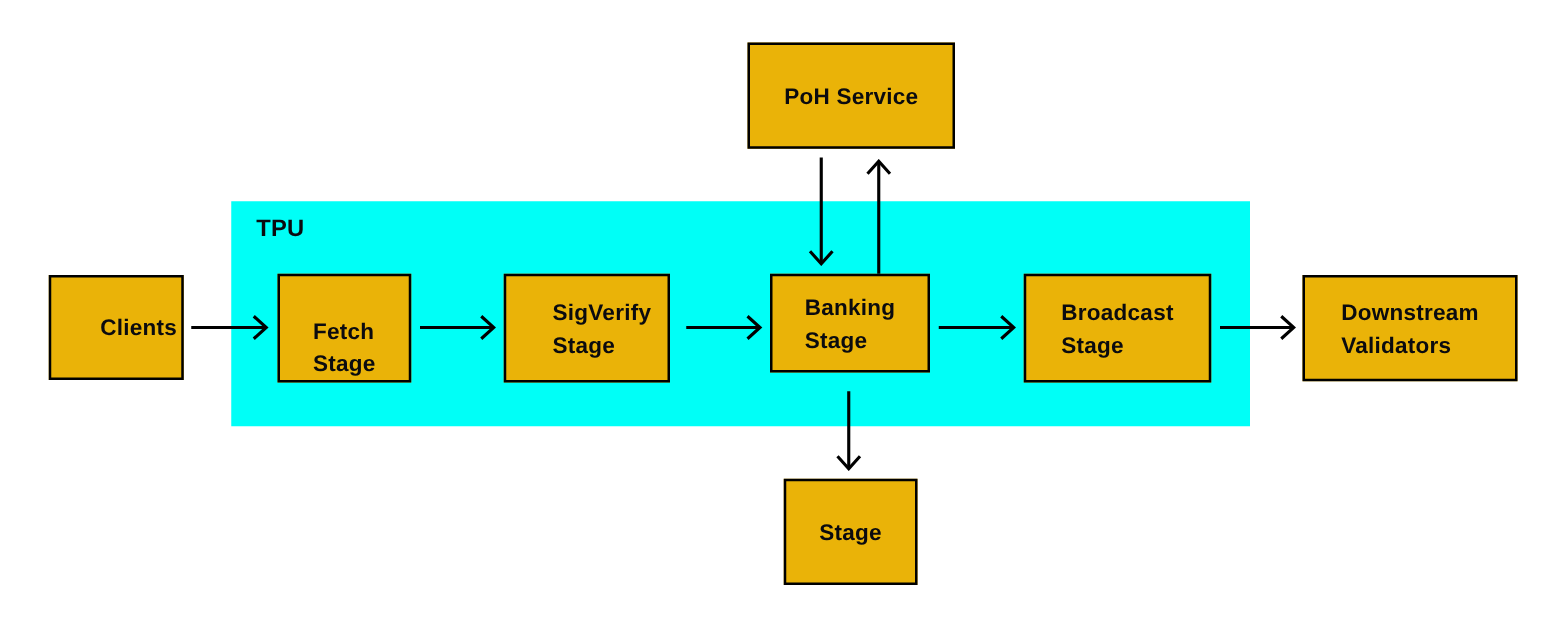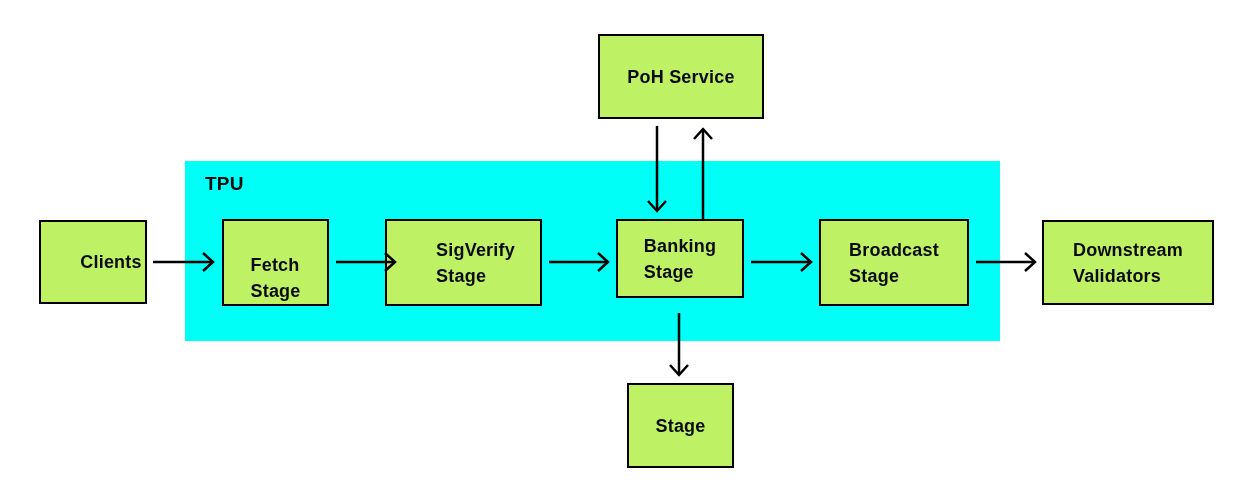--- a/index.html
+++ b/index.html
@@ -20,21 +20,21 @@
     left: 20px;
     top: 12px;
     font-size: 19px;
     font-weight: 700;
     color: #0b0b0f;
     letter-spacing: 0.2px;
   }
   .node {
     position: absolute;
     z-index: 2;
-    background: #bef264;
+    background: #eab308;
     border: 2px solid #000000;
     display: flex;
     align-items: center;
     justify-content: center;
     box-sizing: border-box;
   }
   .node .label {
     font-size: 18px;
     font-weight: 600;
     line-height: 26px;
@@ -79,21 +79,21 @@
       <line x1="679" y1="313" x2="679" y2="374" marker-end="url(#chevron)"></line>
     </svg>
 
 <div class="node" style="left: 39px; top: 220px; width: 108px; height: 84px; padding-left: 36px;">
       <span class="label">Clients</span>
     </div>
     <div class="node" style="left: 222px; top: 219px; width: 107px; height: 87px; align-items: flex-end;">
       <span class="label">Fetch
 Stage</span>
     </div>
-    <div class="node" style="left: 385px; top: 219px; width: 157px; height: 87px; padding-left: 24px;">
+    <div class="node" style="left: 403px; top: 219px; width: 133px; height: 87px; padding-left: 24px;">
       <span class="label">SigVerify
 Stage</span>
     </div>
     <div class="node" style="left: 616px; top: 219px; width: 128px; height: 79px;">
       <span class="label">Banking
 Stage</span>
     </div>
     <div class="node" style="left: 819px; top: 219px; width: 150px; height: 87px;">
       <span class="label">Broadcast
 Stage</span>

